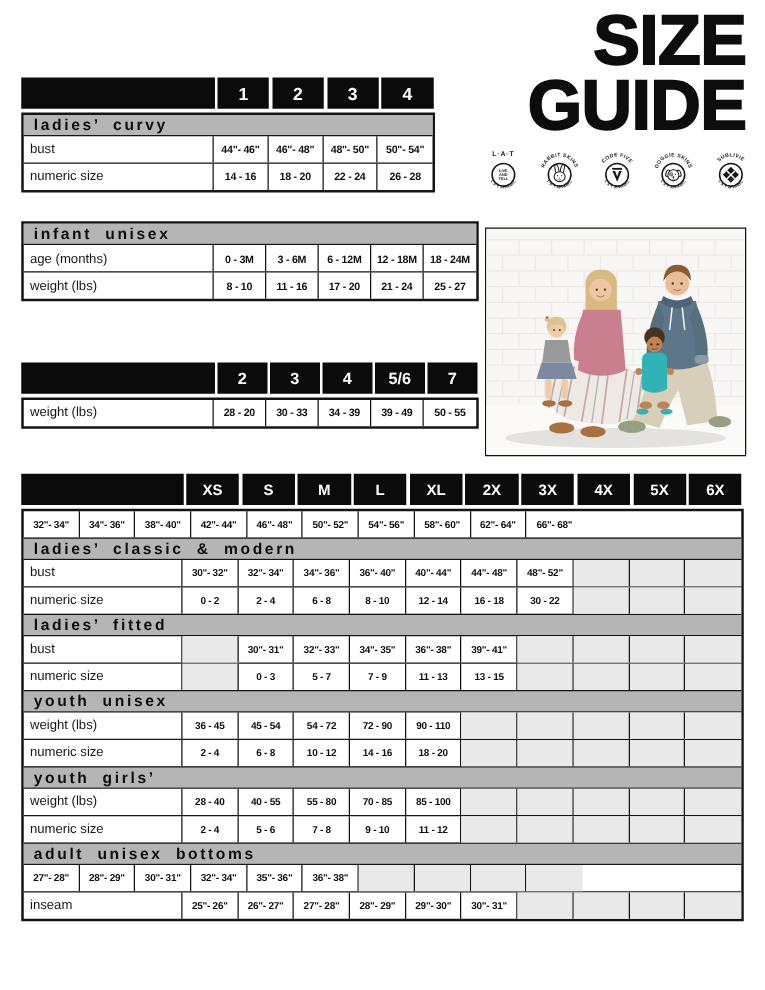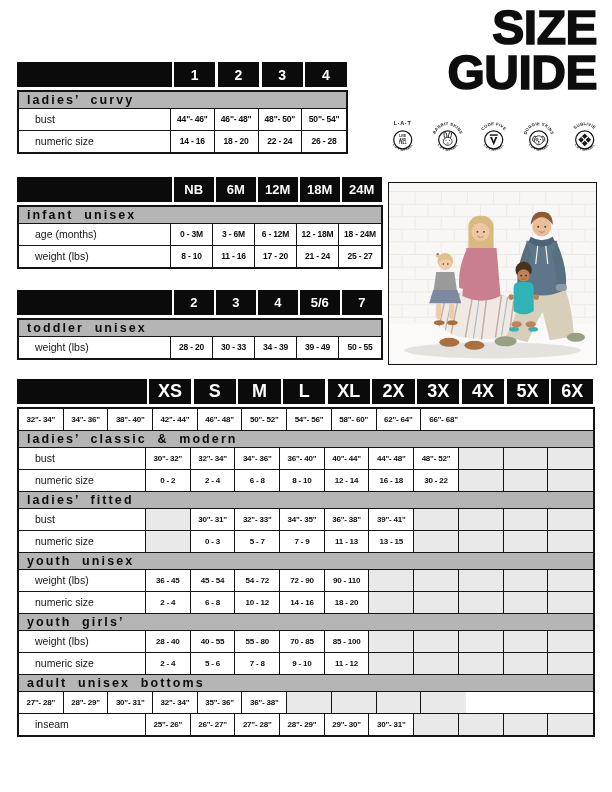--- a/index.html
+++ b/index.html
@@ -1,21 +1,21 @@
 <!DOCTYPE html>
 <html><head>
 <meta charset="utf-8">
 <style>
   html,body{margin:0;padding:0;background:#ffffff;}
   .page{position:relative;width:612px;height:792px;background:#fff;overflow:hidden;
         font-family:"Liberation Sans",sans-serif;color:#111;}
 
   
   .heading{position:absolute;top:6px;right:15px;text-align:right;
-           font-weight:bold;font-size:48px;line-height:0.93;letter-spacing:-0.5px;
+           font-weight:bold;font-size:56px;line-height:0.93;letter-spacing:-0.5px;
            color:#0d0d0d;-webkit-text-stroke:1.6px #0d0d0d;}
 
   
   .badges{position:absolute;left:388px;top:109px;width:211px;height:57px;
           display:flex;justify-content:space-between;align-items:flex-end;gap:16px;}
   .badge{width:40px;height:56px;display:block;}
 
   
   .photo{position:absolute;left:388px;top:182px;width:209px;height:183px;
          border:1.5px solid #141414;box-sizing:border-box;background:#f8f7f5;}
@@ -24,34 +24,34 @@
   
   .size-table{position:absolute;}
   #t1{left:17px;top:62px; --label-w:152px;--col-w:43.75px;}
   #t2{left:17px;top:177px;--label-w:152px;--col-w:42px;}
   #t3{left:17px;top:290px;--label-w:152px;--col-w:42px;}
   #t4{left:17px;top:379px;--label-w:127px;--col-w:44.7px;}
 
   .thead{display:flex;gap:2.5px;margin-bottom:2.5px;}
   .th{background:#0b0b0b;height:25px;display:flex;align-items:center;justify-content:center;}
   .th-label{width:calc(var(--label-w) + 2.5px);}
-  .th-size{width:calc(var(--col-w) - 2.5px);color:#fff;font-weight:bold;font-size:18px;}
+  .th-size{width:calc(var(--col-w) - 2.5px);color:#fff;font-weight:bold;font-size:12px;}
   #t1 .th-size{font-size:14px;}
   #t2 .th-size,#t3 .th-size{font-size:13px;}
 
   .tbody{border:2px solid #141414;width:fit-content;background:#fff;}
   .row{display:flex;border-top:1.5px solid #141414;}
   .row:first-child{border-top:none;}
   .section{background:#b5b5b5;}
   .section-title{flex:1;height:16px;display:flex;align-items:center;padding-left:8px;
                  font-weight:bold;font-size:12.5px;letter-spacing:2.1px;word-spacing:5px;color:#0d0d0d;}
   .cell{border-right:1.5px solid #141414;box-sizing:border-box;}
   .cell:last-child{border-right:none;}
   .label-cell{width:var(--label-w);height:21px;display:flex;align-items:center;
-              padding-left:16px;font-size:10.5px;color:#161616;text-align:center;}
+              padding-left:5px;font-size:10.5px;color:#161616;text-align:center;}
   .val-cell{width:var(--col-w);height:21px;display:flex;align-items:center;justify-content:center;
             font-weight:bold;font-size:8.5px;letter-spacing:-0.2px;color:#0d0d0d;}
   #t4 .val-cell{font-size:8px;}
   .val-cell.empty{background:#e9e9e9;}
 </style>
 </head>
 <body>
 
 <div class="page">
 
@@ -313,28 +313,20 @@
         <div class="row">
           <div class="cell label-cell">numeric size</div>
           <div class="cell val-cell">14 - 16</div>
           <div class="cell val-cell">18 - 20</div>
           <div class="cell val-cell">22 - 24</div>
           <div class="cell val-cell">26 - 28</div>
         </div>
       </div>
     </div>
   <div class="size-table" id="t2">
-      <div class="thead">
-        <div class="th th-label"></div>
-        <div class="th th-size">NB</div>
-        <div class="th th-size">6M</div>
-        <div class="th th-size">12M</div>
-        <div class="th th-size">18M</div>
-        <div class="th th-size">24M</div>
-      </div>
       <div class="tbody">
         <div class="row section">
           <div class="section-title">infant unisex</div>
         </div>
         <div class="row">
           <div class="cell label-cell">age (months)</div>
           <div class="cell val-cell">0 - 3M</div>
           <div class="cell val-cell">3 - 6M</div>
           <div class="cell val-cell">6 - 12M</div>
           <div class="cell val-cell">12 - 18M</div>
@@ -353,23 +345,20 @@
   <div class="size-table" id="t3">
       <div class="thead">
         <div class="th th-label"></div>
         <div class="th th-size">2</div>
         <div class="th th-size">3</div>
         <div class="th th-size">4</div>
         <div class="th th-size">5/6</div>
         <div class="th th-size">7</div>
       </div>
       <div class="tbody">
-        <div class="row section">
-          <div class="section-title">toddler unisex</div>
-        </div>
         <div class="row">
           <div class="cell label-cell">weight (lbs)</div>
           <div class="cell val-cell">28 - 20</div>
           <div class="cell val-cell">30 - 33</div>
           <div class="cell val-cell">34 - 39</div>
           <div class="cell val-cell">39 - 49</div>
           <div class="cell val-cell">50 - 55</div>
         </div>
       </div>
     </div>

